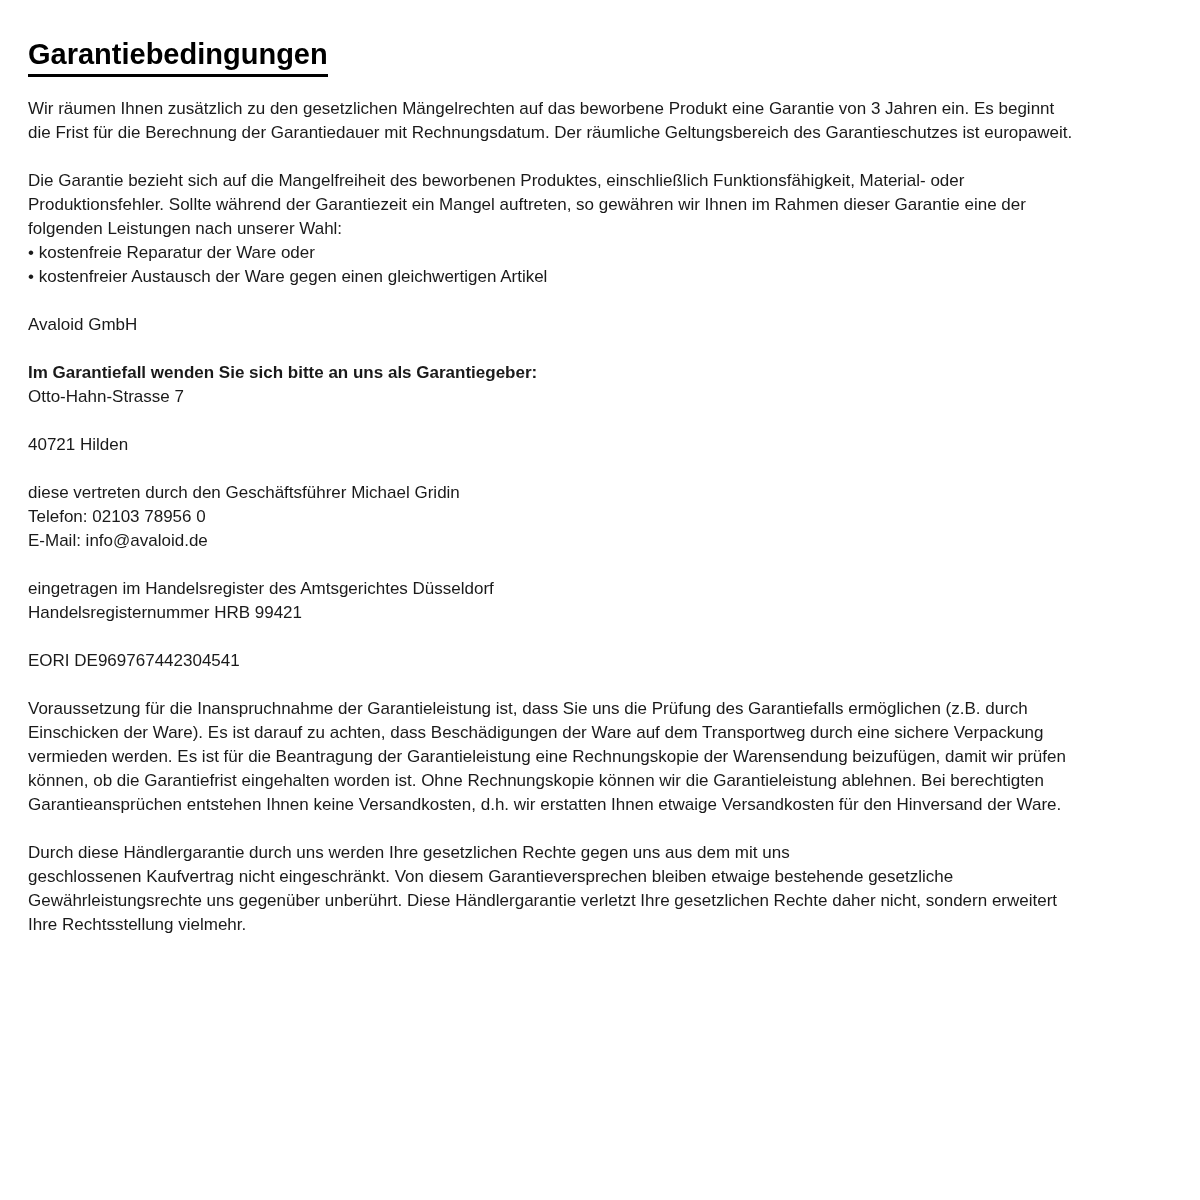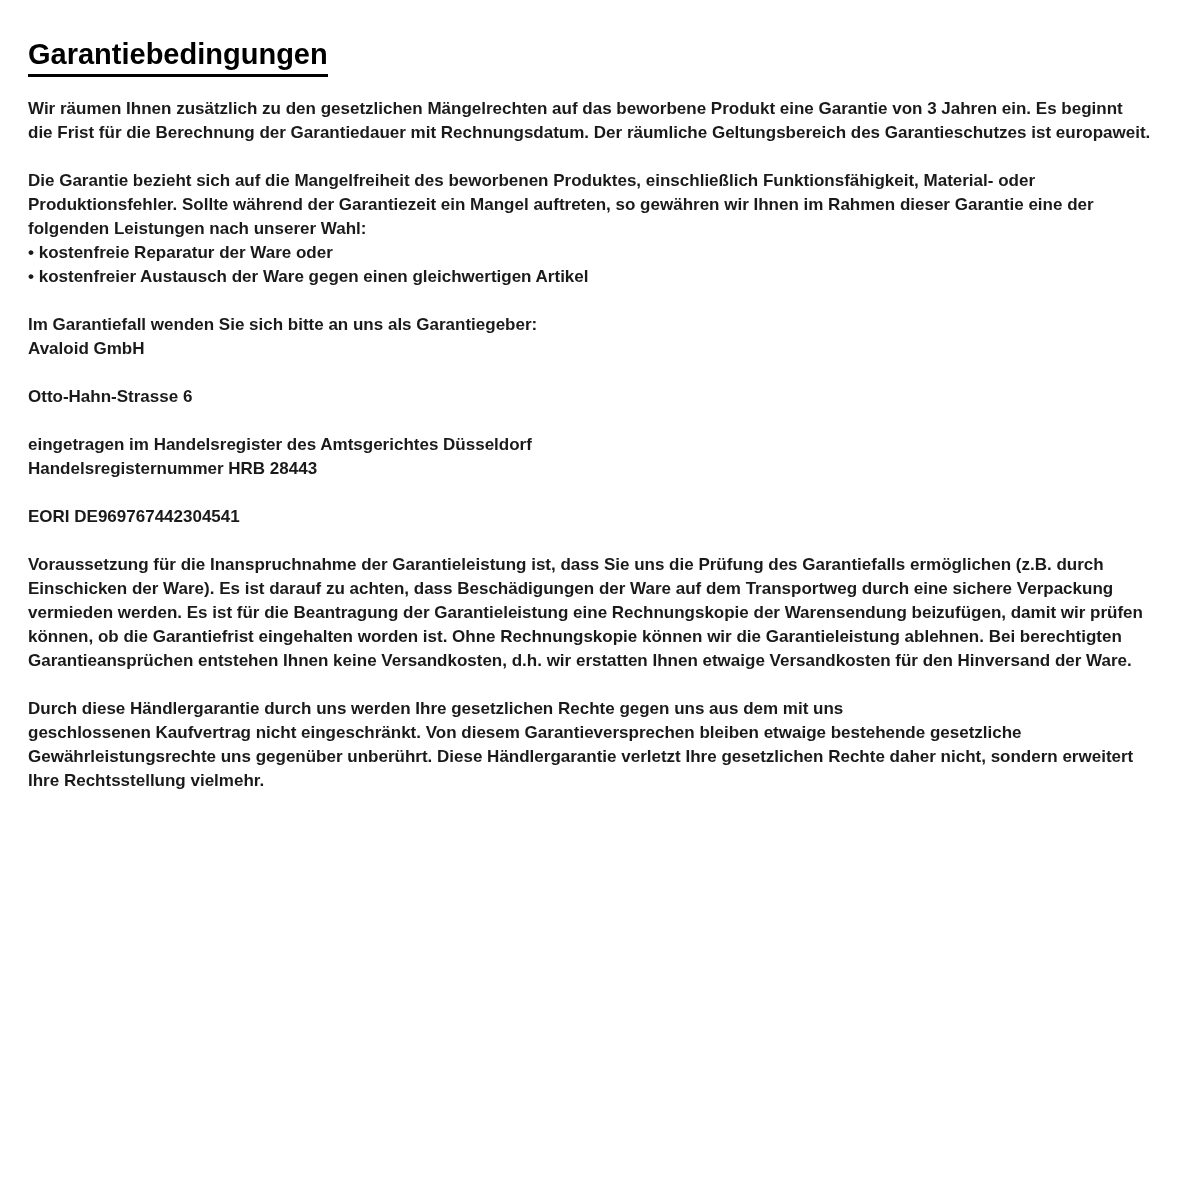--- a/index.html
+++ b/index.html
@@ -35,21 +35,20 @@
     letter-spacing: 0px;
   }
   .logo { flex: 0 0 auto; }
   .body-text {
     font-size: 17px;
     line-height: 24px;
   }
   .block {
     white-space: pre-line;
     margin: 0 0 24px 0;
-    font-weight: bold;
   }
   .block.no-gap { margin-bottom: 0; }
   .strong-head { font-weight: 700; }
 </style>
 </head>
 <body>
 
 <div class="page">
 
   <div class="header">
@@ -61,30 +60,34 @@
 
     <p class="block">Wir räumen Ihnen zusätzlich zu den gesetzlichen Mängelrechten auf das beworbene Produkt eine Garantie von 3 Jahren ein. Es beginnt
 die Frist für die Berechnung der Garantiedauer mit Rechnungsdatum. Der räumliche Geltungsbereich des Garantieschutzes ist europaweit.</p>
 
     <p class="block">Die Garantie bezieht sich auf die Mangelfreiheit des beworbenen Produktes, einschließlich Funktionsfähigkeit, Material- oder
 Produktionsfehler. Sollte während der Garantiezeit ein Mangel auftreten, so gewähren wir Ihnen im Rahmen dieser Garantie eine der
 folgenden Leistungen nach unserer Wahl:
 • kostenfreie Reparatur der Ware oder
 • kostenfreier Austausch der Ware gegen einen gleichwertigen Artikel</p>
 
+    <p class="block">Avaloid GmbH</p>
+
     <p class="block no-gap strong-head">Im Garantiefall wenden Sie sich bitte an uns als Garantiegeber:</p>
 
-    <p class="block">Avaloid GmbH</p>
+    <p class="block">Otto-Hahn-Strasse 7</p>
 
-    <p class="block">Otto-Hahn-Strasse 6</p>
+    <p class="block">40721 Hilden</p>
 
-
+    <p class="block">diese vertreten durch den Geschäftsführer Michael Gridin
+Telefon: 02103 78956 0
+E-Mail: info@avaloid.de</p>
 
     <p class="block">eingetragen im Handelsregister des Amtsgerichtes Düsseldorf
-Handelsregisternummer HRB 28443</p>
+Handelsregisternummer HRB 99421</p>
 
     <p class="block">EORI DE969767442304541</p>
 
 
 
 
     <p class="block">Voraussetzung für die Inanspruchnahme der Garantieleistung ist, dass Sie uns die Prüfung des Garantiefalls ermöglichen (z.B. durch
 Einschicken der Ware). Es ist darauf zu achten, dass Beschädigungen der Ware auf dem Transportweg durch eine sichere Verpackung
 vermieden werden. Es ist für die Beantragung der Garantieleistung eine Rechnungskopie der Warensendung beizufügen, damit wir prüfen
 können, ob die Garantiefrist eingehalten worden ist. Ohne Rechnungskopie können wir die Garantieleistung ablehnen. Bei berechtigten

